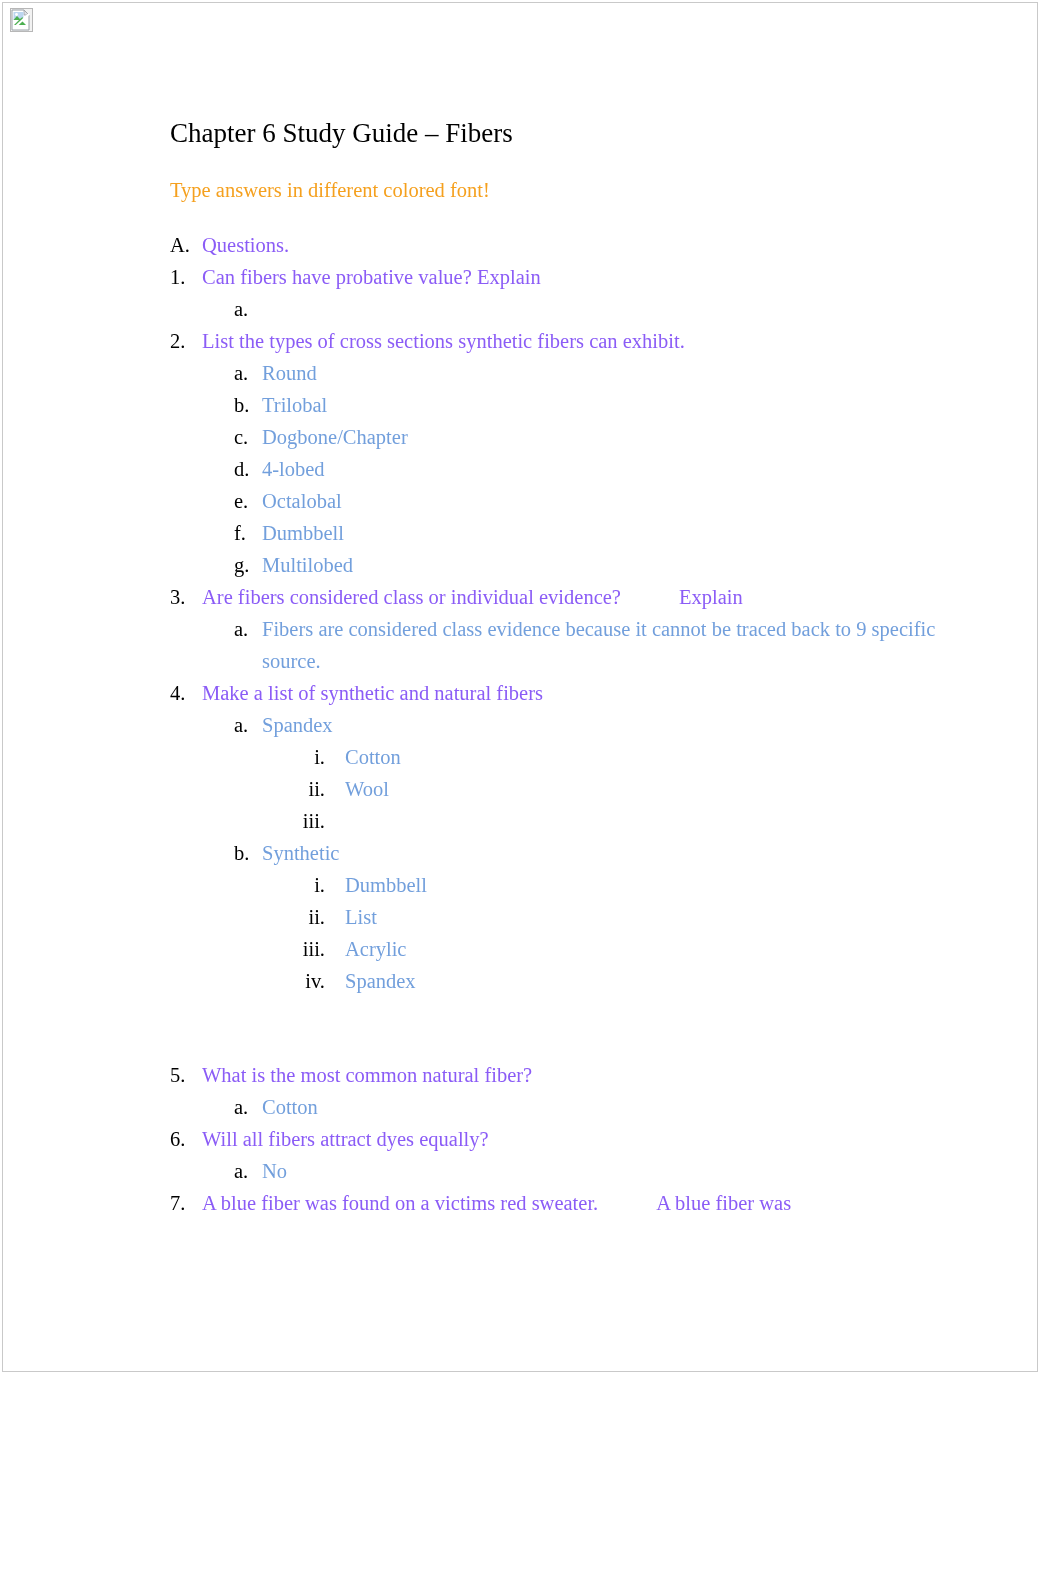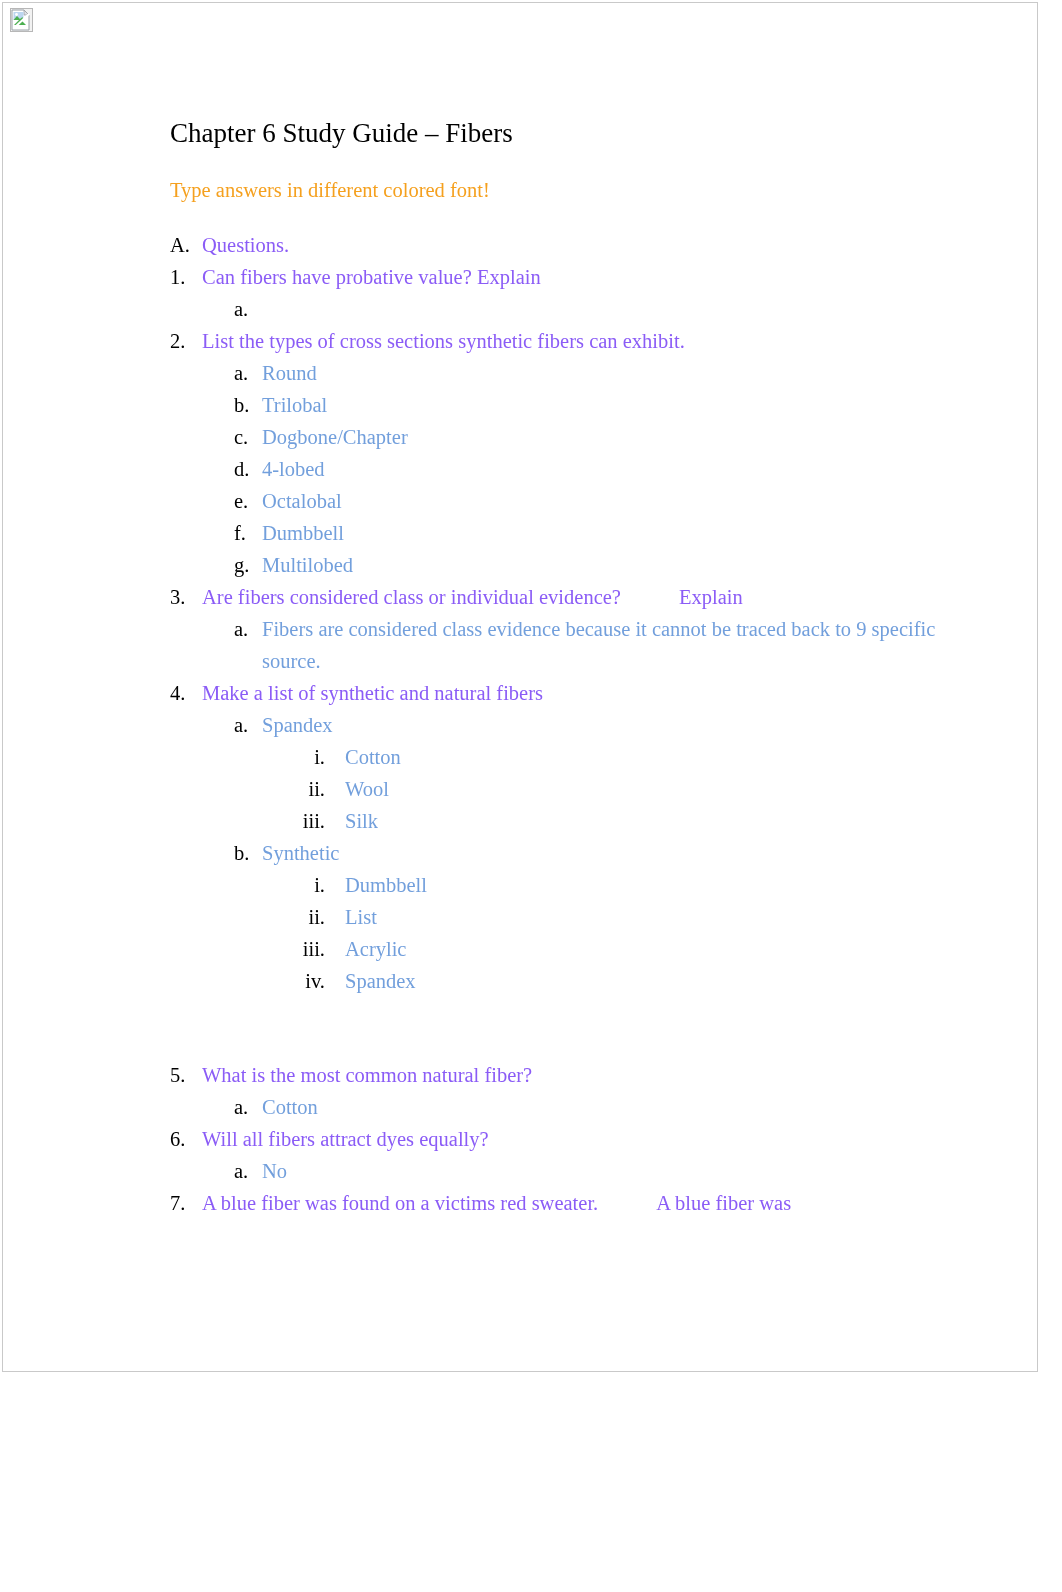--- a/index.html
+++ b/index.html
@@ -207,21 +207,20 @@
       <div class="orow lvl3">
         <span class="marker">i.</span>
         <span class="otext a">Cotton</span>
       </div>
       <div class="orow lvl3">
         <span class="marker">ii.</span>
         <span class="otext a">Wool</span>
       </div>
       <div class="orow lvl3">
         <span class="marker">iii.</span>
-        <span class="otext a">Silk</span>
       </div>
       <div class="orow lvl2">
         <span class="marker">b.</span>
         <span class="otext a">Synthetic</span>
       </div>
       <div class="orow lvl3">
         <span class="marker">i.</span>
         <span class="otext a">Dumbbell</span>
       </div>
       <div class="orow lvl3">

